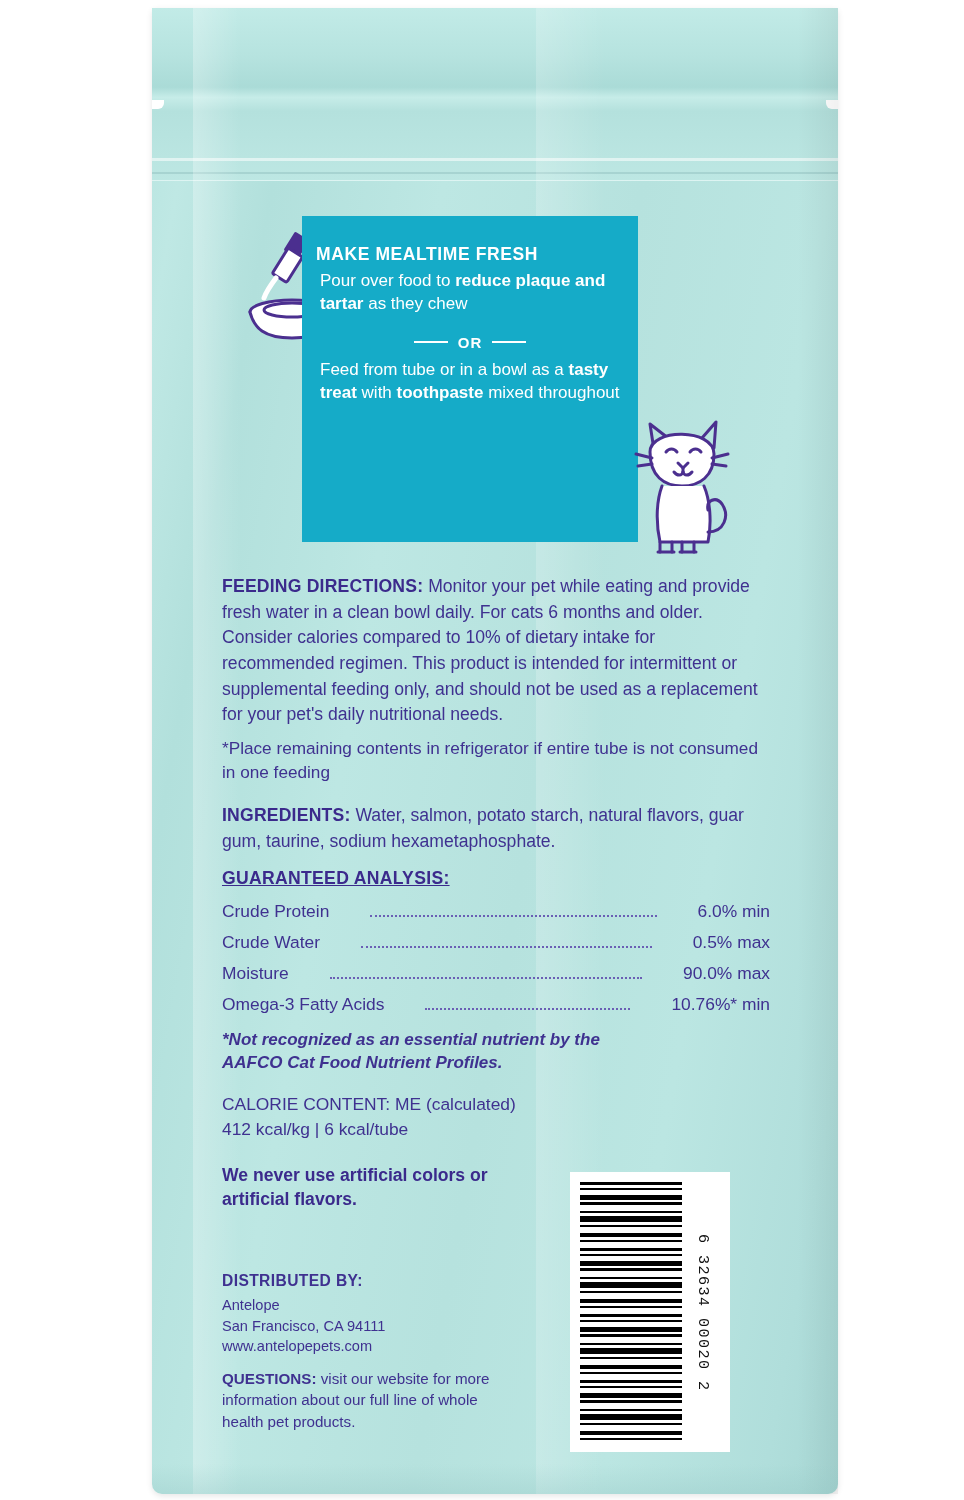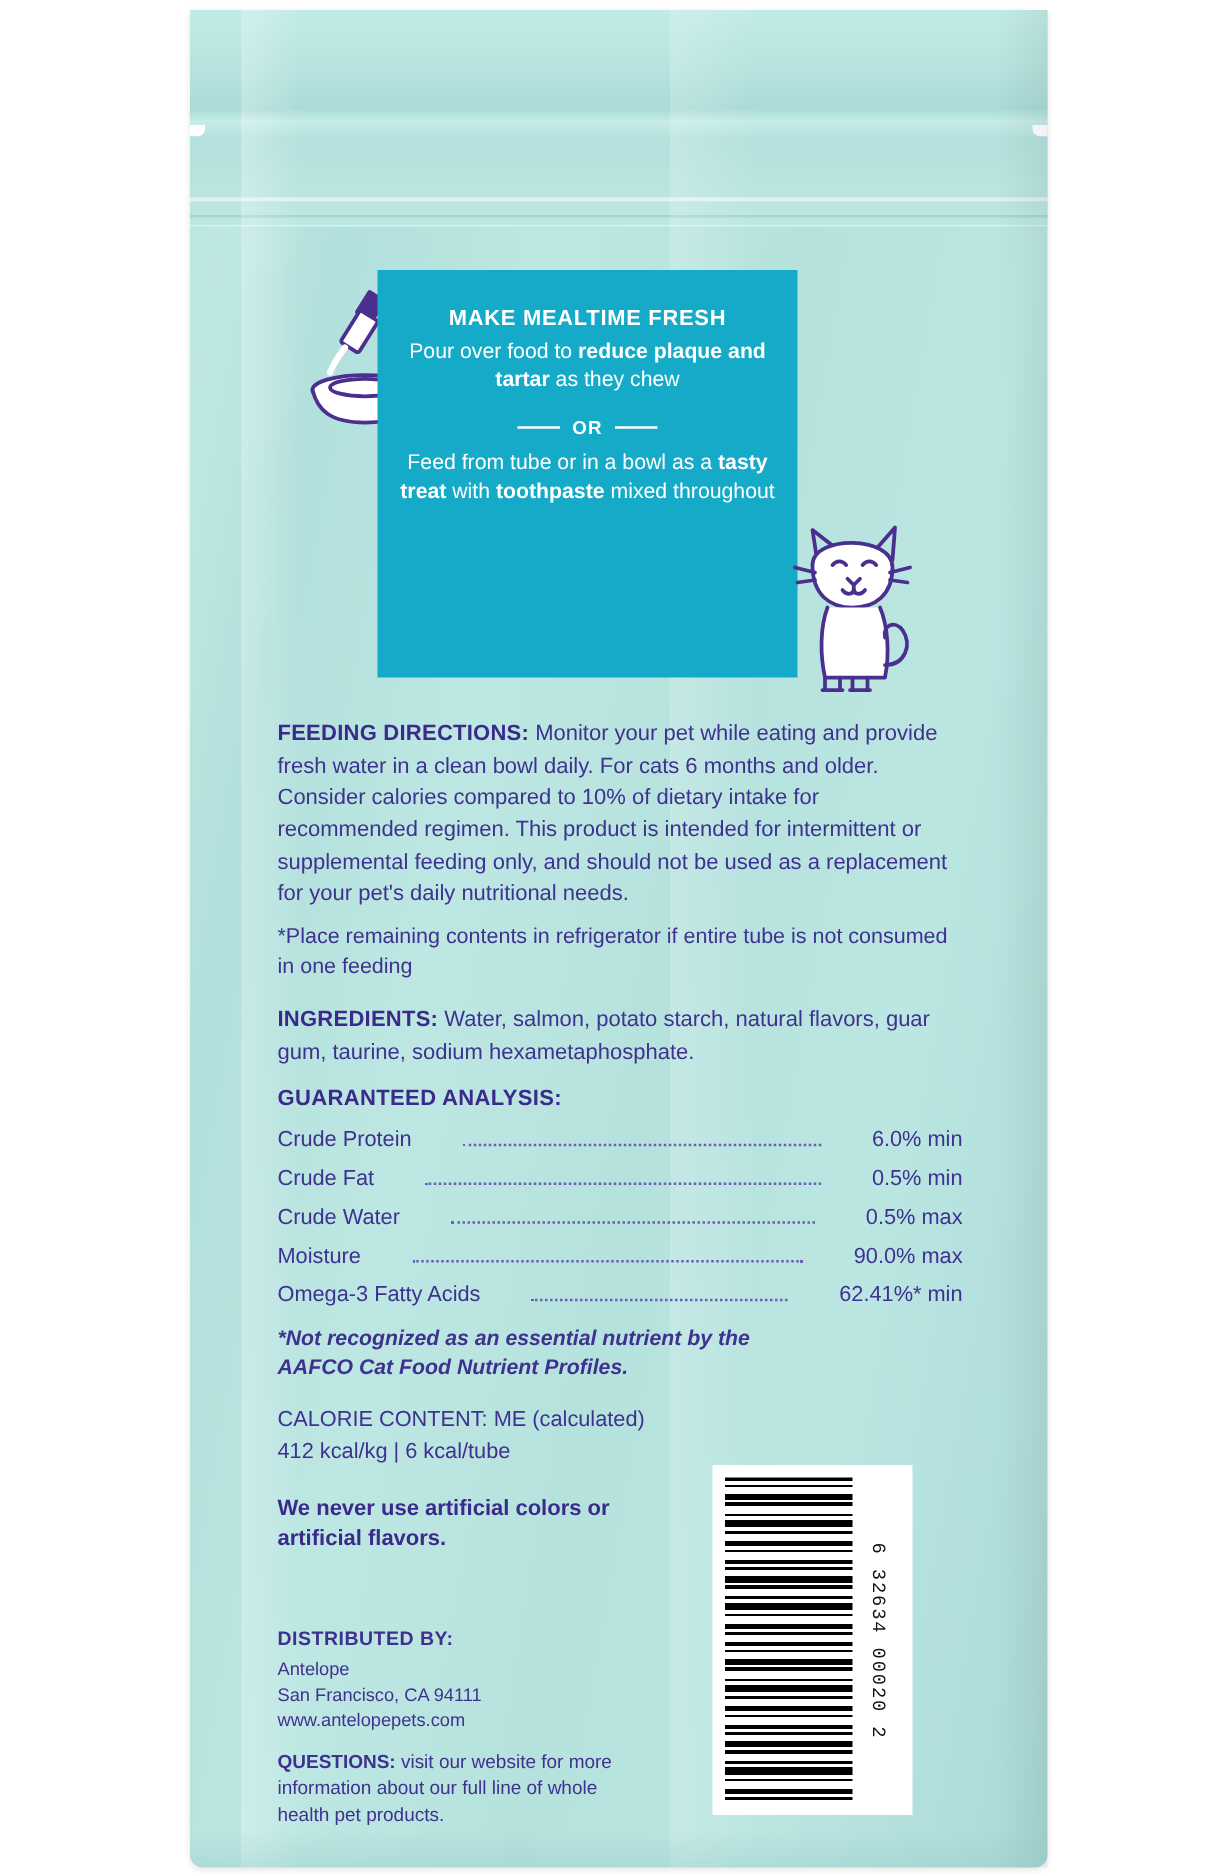--- a/index.html
+++ b/index.html
@@ -82,21 +82,20 @@
 
   
   #instruction-card {
     position: absolute;
     left: 150px;
     top: 208px;
     width: 336px;
     height: 326px;
     background: #15abc8;
     color: #ffffff;
-    text-align: center;
     padding: 16px 14px 0 14px;
     box-sizing: border-box;
   }
   .card-heading {
     font-weight: bold;
     font-size: 17.5px;
     letter-spacing: 0.6px;
     margin: 12px 0 5px 0;
   }
   .card-body {
@@ -159,20 +158,21 @@
     line-height: 1.42;
     color: #3f3190;
     margin: -6px 0 18px 0;
   }
   .section-title {
     font-weight: bold;
     font-size: 17.6px;
     letter-spacing: 0.3px;
     color: #3b2a8c;
     margin: 0 0 8px 0;
+    text-decoration: underline;
   }
 
   
   #ga-list { margin: 0 0 6px 0; }
   .ga-row {
     display: flex;
     align-items: baseline;
     font-size: 17.4px;
     color: #3f3190;
     line-height: 1.0;
@@ -353,38 +353,33 @@
 
     <div class="section-title">GUARANTEED ANALYSIS:</div>
 
     <div id="ga-list">
       <div class="ga-row">
         <span class="ga-name">Crude Protein</span>
         <span class="ga-dots"></span>
         <span class="ga-value">6.0% min</span>
       </div>
       <div class="ga-row">
-        <span class="ga-name">Crude Fat</span>
-        <span class="ga-dots"></span>
-        <span class="ga-value">0.5% min</span>
-      </div>
-      <div class="ga-row">
         <span class="ga-name">Crude Water</span>
         <span class="ga-dots"></span>
         <span class="ga-value">0.5% max</span>
       </div>
       <div class="ga-row">
         <span class="ga-name">Moisture</span>
         <span class="ga-dots"></span>
         <span class="ga-value">90.0% max</span>
       </div>
       <div class="ga-row">
         <span class="ga-name">Omega-3 Fatty Acids</span>
         <span class="ga-dots"></span>
-        <span class="ga-value">62.41%* min</span>
+        <span class="ga-value">10.76%* min</span>
       </div>
     </div>
 
     <div id="ga-footnote">*Not recognized as an essential nutrient by the AAFCO Cat Food Nutrient Profiles.</div>
 
     <div id="calorie-block">
       <span class="lead">CALORIE CONTENT:</span><span> ME (calculated)</span><br>
       <span>412 kcal/kg | 6 kcal/tube</span>
     </div>
 

